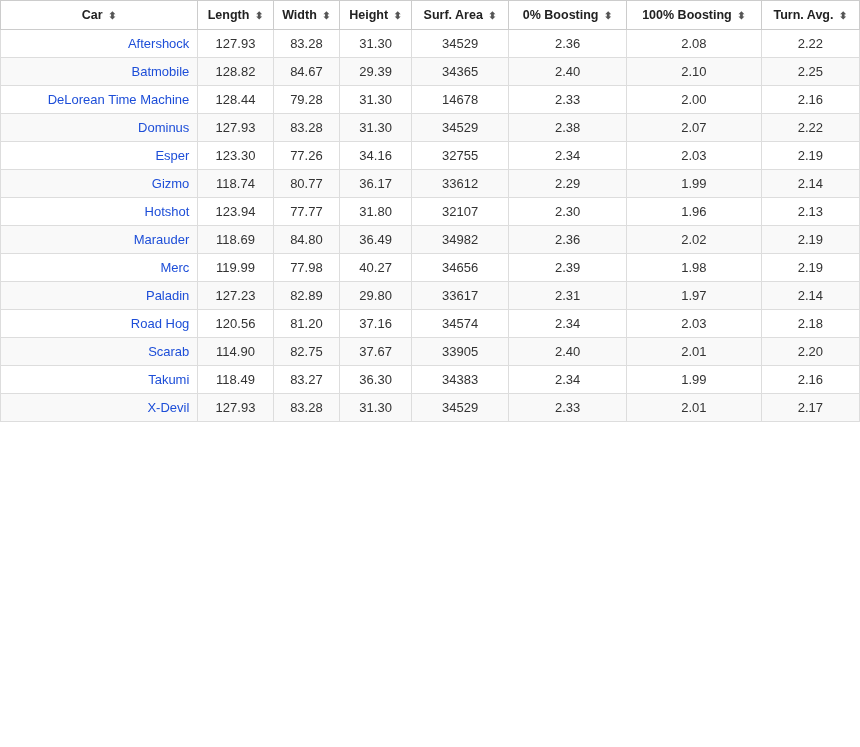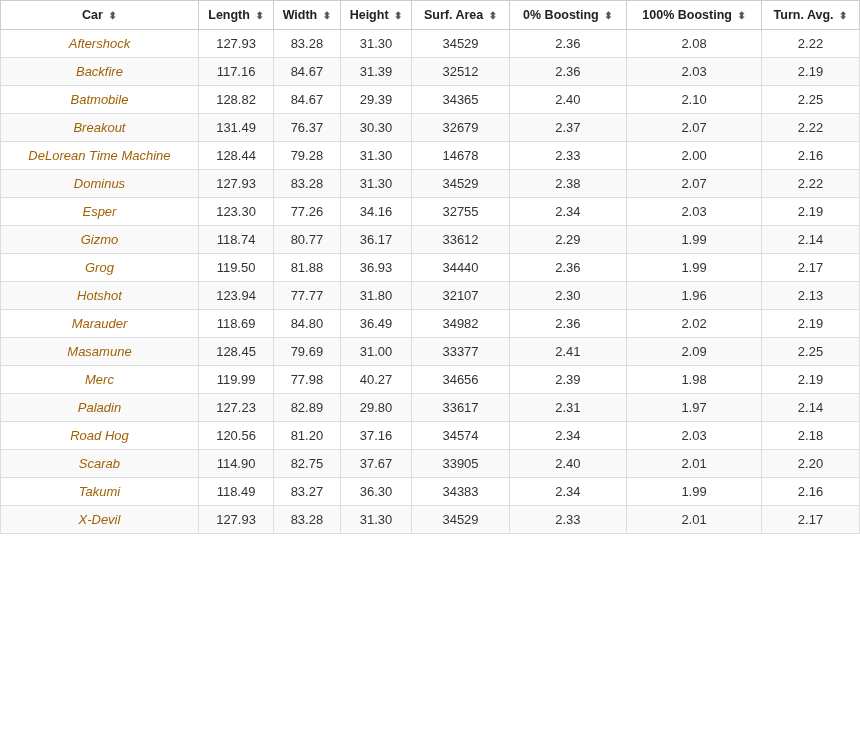--- a/index.html
+++ b/index.html
@@ -51,24 +51,23 @@
 
     td {
       border: 1px solid #ddd;
       padding: 6px 8px;
       text-align: center;
       font-size: 13px;
       color: #333;
     }
 
     td:first-child {
-      text-align: center;
-      color: #a16207;
+      text-align: right;
+      color: #1d4ed8;
       cursor: pointer;
-      font-style: italic;
     }
 
     tr:nth-child(even) {
       background: #f9f9f9;
     }
 
     tr:nth-child(odd) {
       background: #fff;
     }
   </style>
@@ -116,52 +115,32 @@
     <tbody id="table-body">
     <tr>
           <td>Aftershock</td>
           <td>127.93</td>
           <td>83.28</td>
           <td>31.30</td>
           <td>34529</td>
           <td>2.36</td>
           <td>2.08</td>
           <td>2.22</td>
-        </tr>
-        <tr>
-          <td>Backfire</td>
-          <td>117.16</td>
-          <td>84.67</td>
-          <td>31.39</td>
-          <td>32512</td>
-          <td>2.36</td>
-          <td>2.03</td>
-          <td>2.19</td>
         </tr>
         <tr>
           <td>Batmobile</td>
           <td>128.82</td>
           <td>84.67</td>
           <td>29.39</td>
           <td>34365</td>
           <td>2.40</td>
           <td>2.10</td>
           <td>2.25</td>
         </tr>
         <tr>
-          <td>Breakout</td>
-          <td>131.49</td>
-          <td>76.37</td>
-          <td>30.30</td>
-          <td>32679</td>
-          <td>2.37</td>
-          <td>2.07</td>
-          <td>2.22</td>
-        </tr>
-        <tr>
           <td>DeLorean Time Machine</td>
           <td>128.44</td>
           <td>79.28</td>
           <td>31.30</td>
           <td>14678</td>
           <td>2.33</td>
           <td>2.00</td>
           <td>2.16</td>
         </tr>
         <tr>
@@ -188,60 +167,40 @@
           <td>Gizmo</td>
           <td>118.74</td>
           <td>80.77</td>
           <td>36.17</td>
           <td>33612</td>
           <td>2.29</td>
           <td>1.99</td>
           <td>2.14</td>
         </tr>
         <tr>
-          <td>Grog</td>
-          <td>119.50</td>
-          <td>81.88</td>
-          <td>36.93</td>
-          <td>34440</td>
-          <td>2.36</td>
-          <td>1.99</td>
-          <td>2.17</td>
-        </tr>
-        <tr>
           <td>Hotshot</td>
           <td>123.94</td>
           <td>77.77</td>
           <td>31.80</td>
           <td>32107</td>
           <td>2.30</td>
           <td>1.96</td>
           <td>2.13</td>
         </tr>
         <tr>
           <td>Marauder</td>
           <td>118.69</td>
           <td>84.80</td>
           <td>36.49</td>
           <td>34982</td>
           <td>2.36</td>
           <td>2.02</td>
           <td>2.19</td>
         </tr>
         <tr>
-          <td>Masamune</td>
-          <td>128.45</td>
-          <td>79.69</td>
-          <td>31.00</td>
-          <td>33377</td>
-          <td>2.41</td>
-          <td>2.09</td>
-          <td>2.25</td>
-        </tr>
-        <tr>
           <td>Merc</td>
           <td>119.99</td>
           <td>77.98</td>
           <td>40.27</td>
           <td>34656</td>
           <td>2.39</td>
           <td>1.98</td>
           <td>2.19</td>
         </tr>
         <tr>

